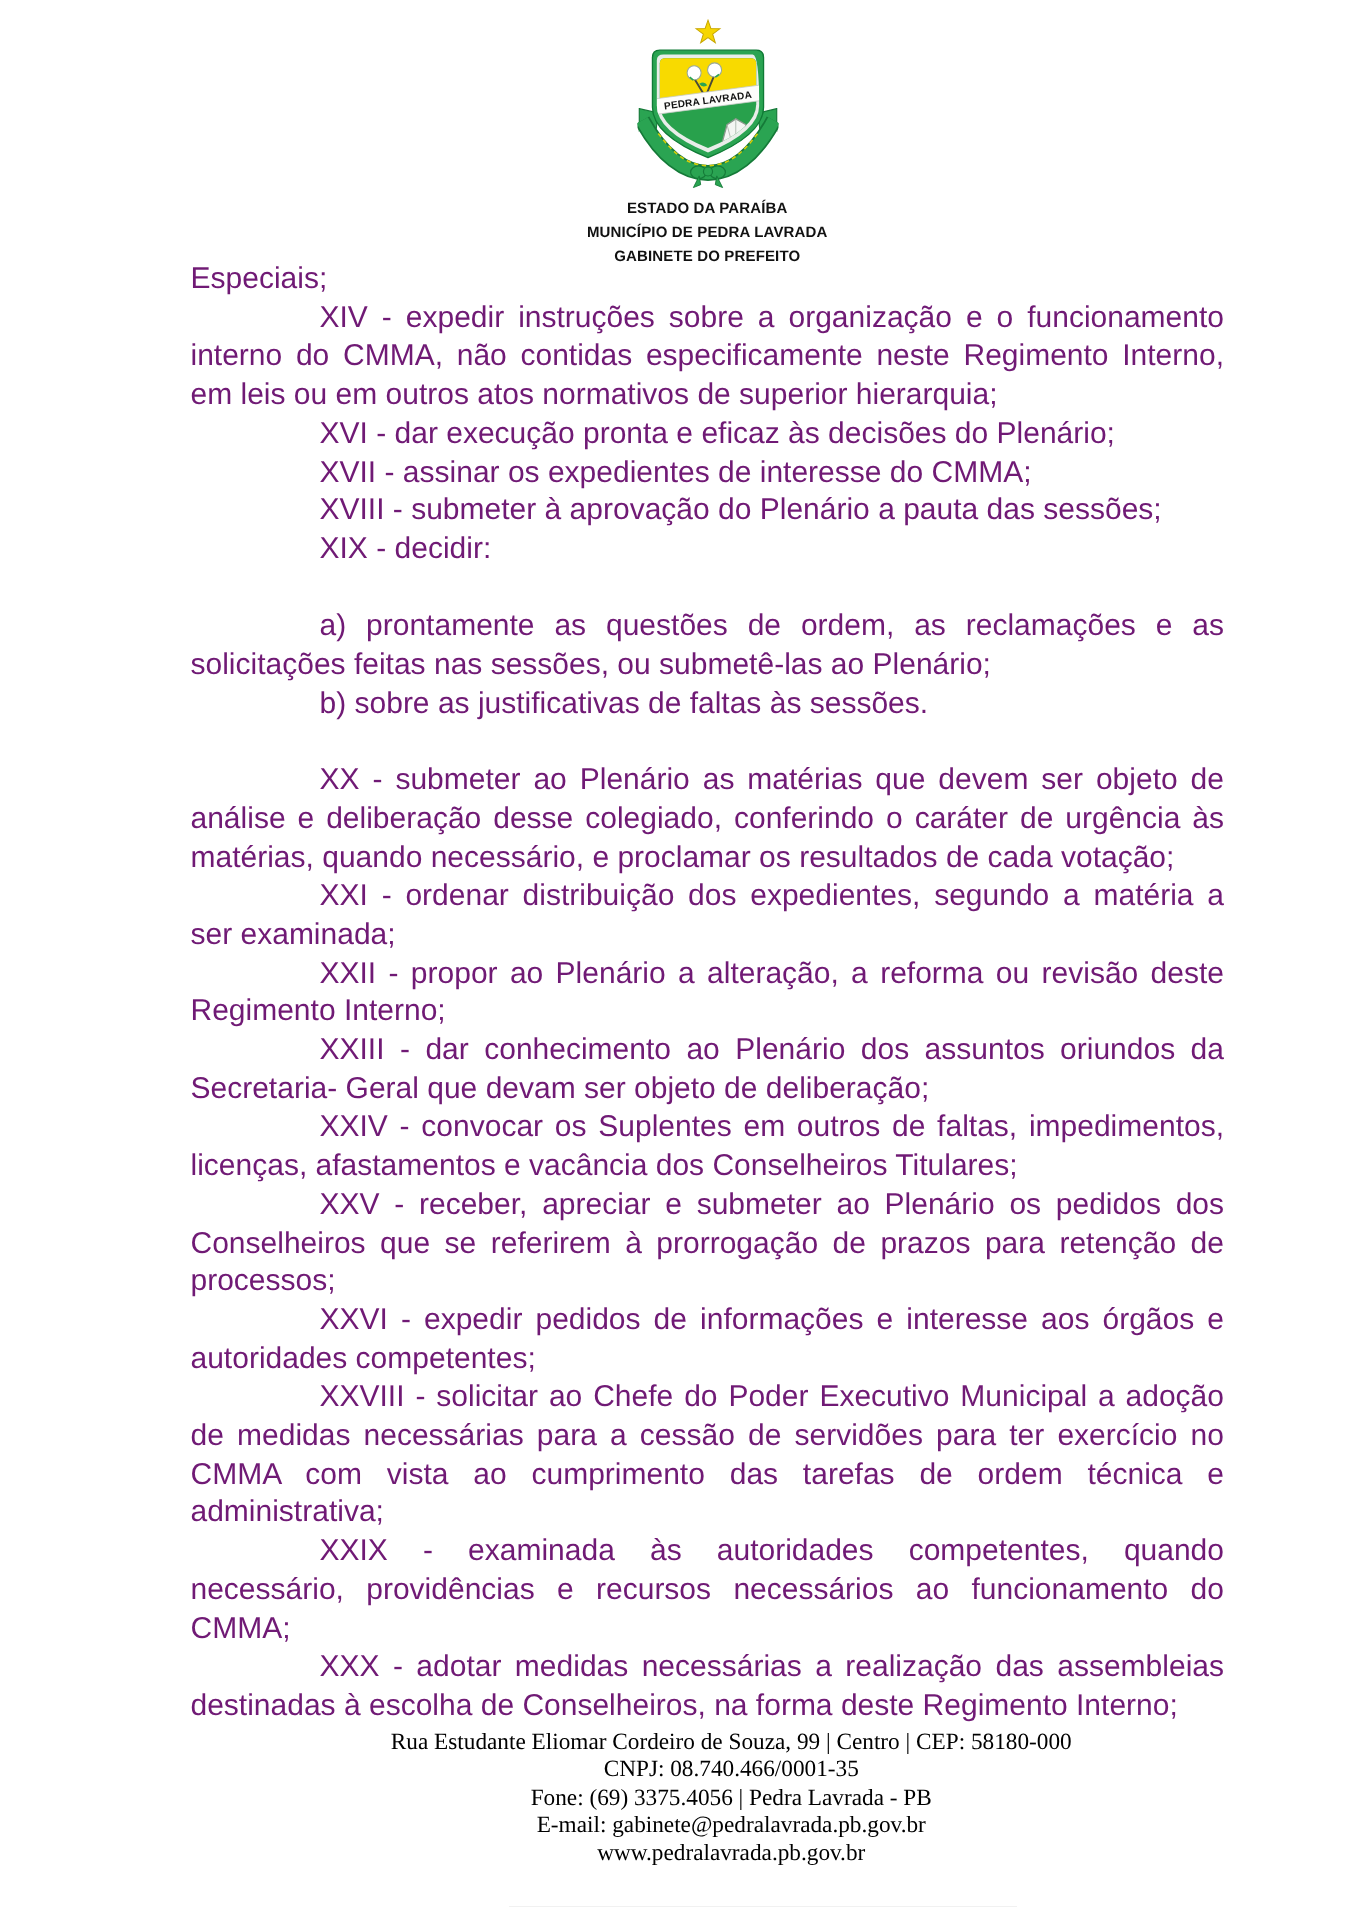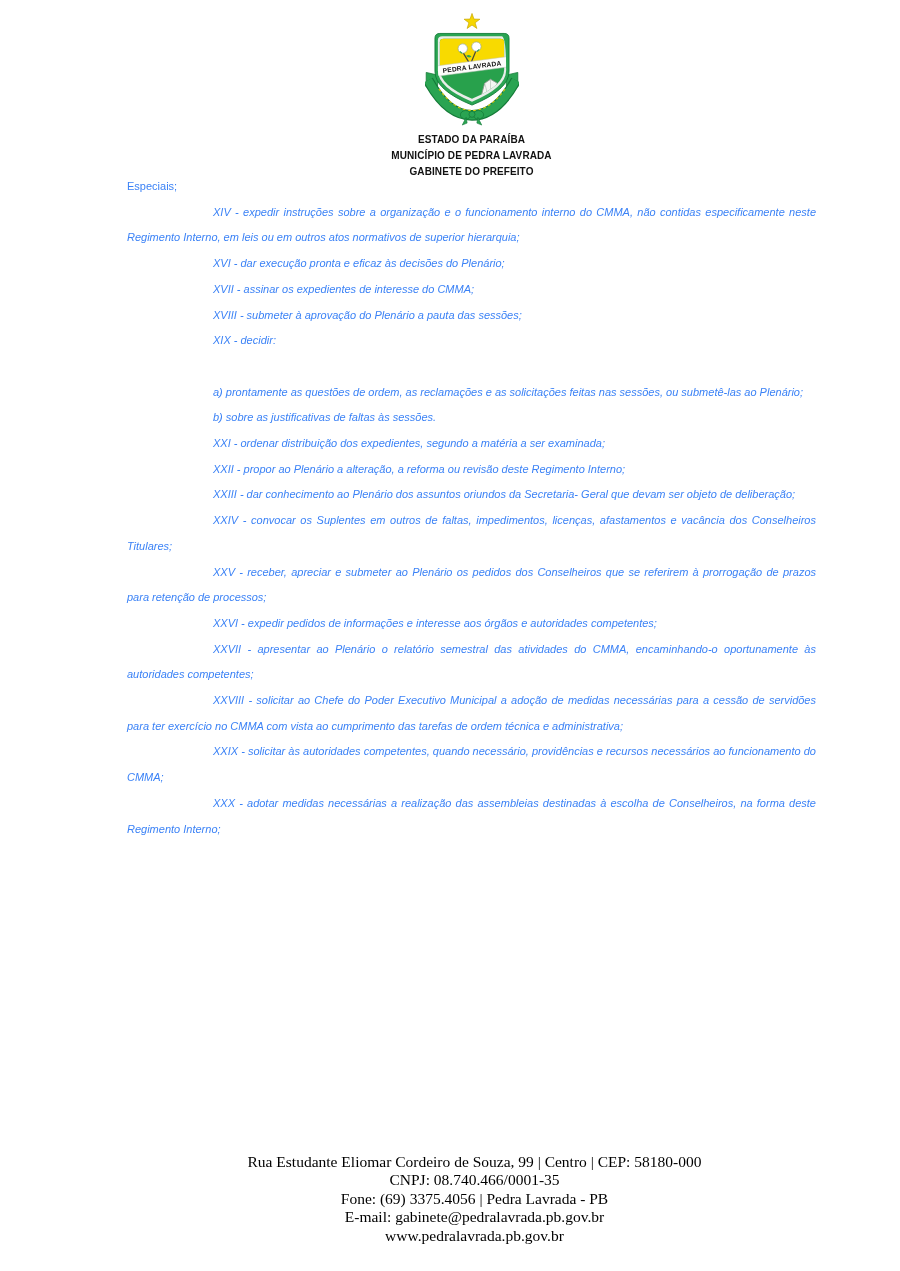--- a/index.html
+++ b/index.html
@@ -21,31 +21,31 @@
     margin-top:5px;
     font-weight:bold;
     font-size:10px;
     line-height:16px;
     color:#111111;
     letter-spacing:0.1px;
   }
   
   .doc-body{
     position:absolute;left:127px;top:174px;width:689px;
-    font-size:11px;
+    font-size:20px;
     line-height:25.7px;
-    color:#3b82f6;
+    color:#701a75;
     text-align:justify;
   }
   .doc-body p{margin:0;}
-  .doc-body p.indent{text-indent:86px;font-style:italic;}
+  .doc-body p.indent{text-indent:86px;}
   .doc-body p.gap-before{margin-top:25.7px;}
   
   .footer{
-    position:absolute;left:130px;top:1153px;width:689px;
+    position:absolute;left:143px;top:1153px;width:689px;
     text-align:center;
     font-family:"Liberation Serif",serif;
     font-size:15.5px;
     line-height:18.4px;
     color:#000000;
   }
   .footer div{margin:0;}
 </style>
 </head>
 <body>
@@ -121,29 +121,29 @@
 
   <div class="doc-body">
     <p>Especiais;</p>
     <p class="indent">XIV - expedir instruções sobre a organização e o funcionamento interno do CMMA, não contidas especificamente neste Regimento Interno, em leis ou em outros atos normativos de superior hierarquia;</p>
     <p class="indent">XVI - dar execução pronta e eficaz às decisões do Plenário;</p>
     <p class="indent">XVII - assinar os expedientes de interesse do CMMA;</p>
     <p class="indent">XVIII - submeter à aprovação do Plenário a pauta das sessões;</p>
     <p class="indent">XIX - decidir:</p>
     <p class="indent gap-before">a) prontamente as questões de ordem, as reclamações e as solicitações feitas nas sessões, ou submetê-las ao Plenário;</p>
     <p class="indent">b) sobre as justificativas de faltas às sessões.</p>
+    <p class="indent gap-before">XX - submeter ao Plenário as matérias que devem ser objeto de análise e deliberação desse colegiado, conferindo o caráter de urgência às matérias, quando necessário, e proclamar os resultados de cada votação;</p>
     <p class="indent">XXI - ordenar distribuição dos expedientes, segundo a matéria a ser examinada;</p>
     <p class="indent">XXII - propor ao Plenário a alteração, a reforma ou revisão deste Regimento Interno;</p>
     <p class="indent">XXIII - dar conhecimento ao Plenário dos assuntos oriundos da Secretaria- Geral que devam ser objeto de deliberação;</p>
     <p class="indent">XXIV - convocar os Suplentes em outros de faltas, impedimentos, licenças, afastamentos e vacância dos Conselheiros Titulares;</p>
     <p class="indent">XXV - receber, apreciar e submeter ao Plenário os pedidos dos Conselheiros que se referirem à prorrogação de prazos para retenção de processos;</p>
     <p class="indent">XXVI - expedir pedidos de informações e interesse aos órgãos e autoridades competentes;</p>
-    <p class="indent">XXVII - apresentar ao Plenário o relatório semestral das atividades do CMMA, encaminhando-o oportunamente às autoridades competentes;</p>
     <p class="indent">XXVIII - solicitar ao Chefe do Poder Executivo Municipal a adoção de medidas necessárias para a cessão de servidões para ter exercício no CMMA com vista ao cumprimento das tarefas de ordem técnica e administrativa;</p>
-    <p class="indent">XXIX - solicitar às autoridades competentes, quando necessário, providências e recursos necessários ao funcionamento do CMMA;</p>
+    <p class="indent">XXIX - examinada às autoridades competentes, quando necessário, providências e recursos necessários ao funcionamento do CMMA;</p>
     <p class="indent">XXX - adotar medidas necessárias a realização das assembleias destinadas à escolha de Conselheiros, na forma deste Regimento Interno;</p>
   </div>
 
   <div class="footer">
     <div>Rua Estudante Eliomar Cordeiro de Souza, 99 | Centro | CEP: 58180-000</div>
     <div>CNPJ: 08.740.466/0001-35</div>
     <div>Fone: (69) 3375.4056 | Pedra Lavrada - PB</div>
     <div>E-mail: gabinete@pedralavrada.pb.gov.br</div>
     <div>www.pedralavrada.pb.gov.br</div>
   </div>

